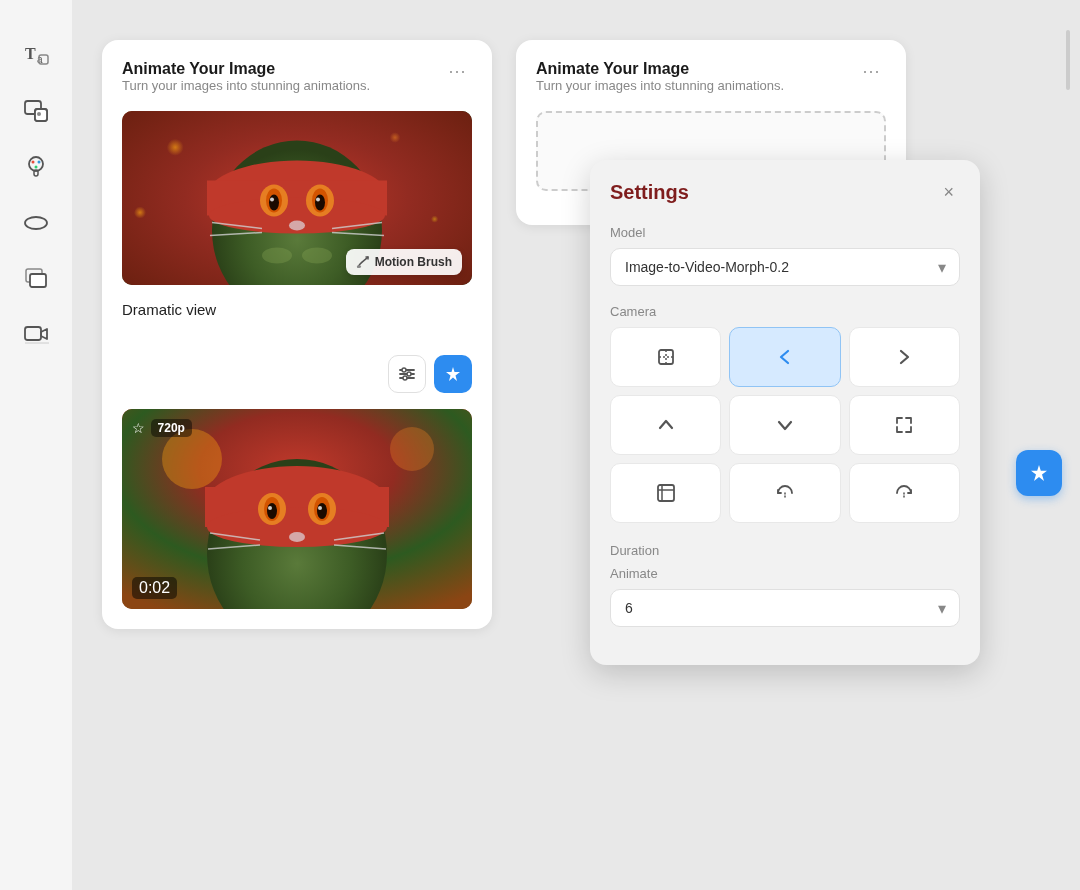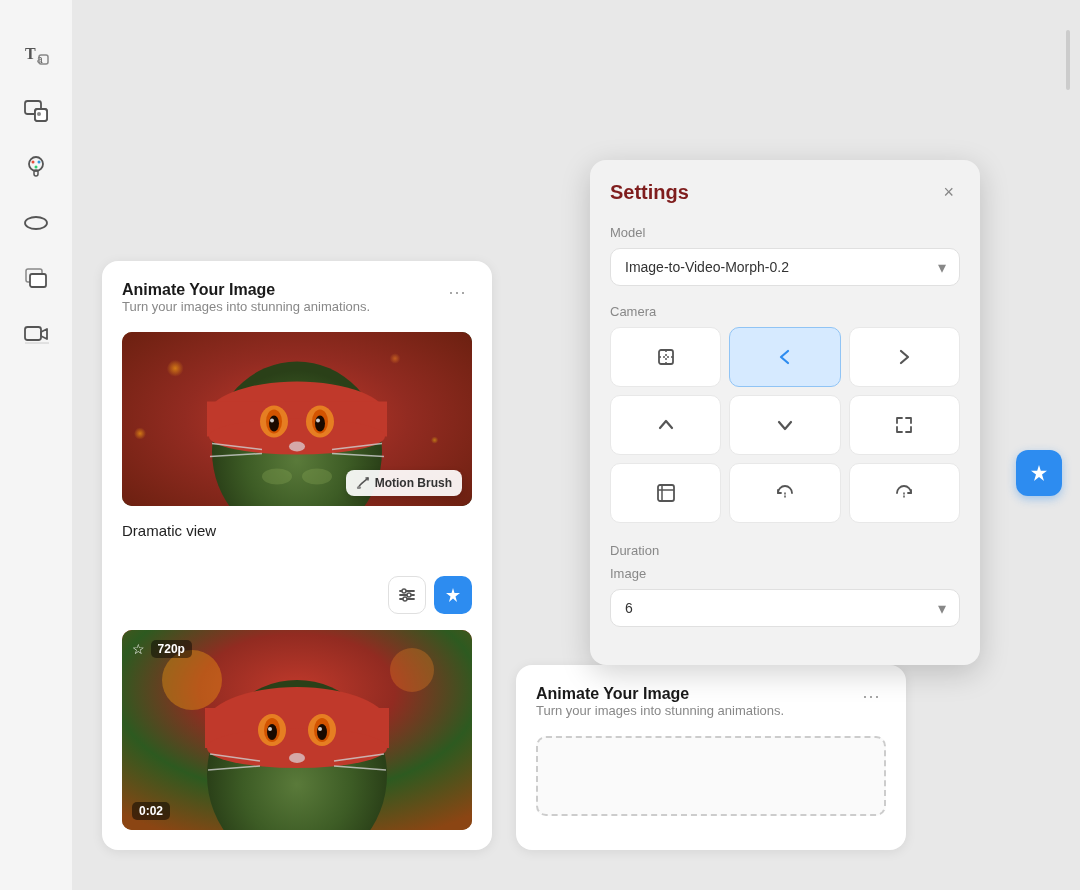--- a/index.html
+++ b/index.html
@@ -43,21 +43,21 @@
     .main-area {
       position: absolute;
       left: 72px;
       top: 0;
       right: 0;
       bottom: 0;
       background: #e8e8e8;
       display: flex;
       gap: 24px;
       padding: 40px 30px;
-      align-items: flex-end;
+      align-items: flex-start;
     }
 
     
     .card {
       background: #fff;
       border-radius: 16px;
       padding: 20px;
       width: 390px;
       box-shadow: 0 2px 12px rgba(0,0,0,0.08);
       flex-shrink: 0;
@@ -203,22 +203,22 @@
       font-weight: 600;
       border-radius: 5px;
       padding: 2px 7px;
     }
     .time-badge {
       position: absolute;
       bottom: 10px;
       left: 10px;
       background: rgba(0,0,0,0.5);
       color: #fff;
-      font-size: 12px;
-      font-weight: 700;
+      font-size: 16px;
+      font-weight: 400;
       border-radius: 5px;
       padding: 2px 7px;
     }
 
     
     .settings-panel {
       position: absolute;
       left: 590px;
       top: 160px;
       width: 390px;
@@ -623,21 +623,21 @@
       <svg width="22" height="22" viewBox="0 0 22 22" fill="none">
         <path d="M18 11 C18 7.13 14.87 4 11 4 C7.14 4 4 7.13 4 11" stroke="#555" stroke-width="1.8" stroke-linecap="round"></path>
         <path d="M18 8 L18 11 L15 11" stroke="#555" stroke-width="1.8" stroke-linecap="round" stroke-linejoin="round"></path>
         <path d="M11 11 L11 16" stroke="#555" stroke-width="1.5" stroke-linecap="round" stroke-dasharray="1 2"></path>
       </svg>
     </button>
   </div>
 
   <div class="settings-label">Duration</div>
 
-  <div class="settings-label">Image</div>
+  <div class="settings-label">Animate</div>
   <div class="select-wrapper">
     <select>
       <option>1</option><option>2</option><option>3</option><option>4</option><option>5</option>
       <option selected="">6</option><option>7</option><option>8</option><option>9</option><option>10</option>
     </select>
   </div>
 </div>
 
 <div class="generate-btn-partial">
   <svg width="20" height="20" viewBox="0 0 20 20" fill="none">

